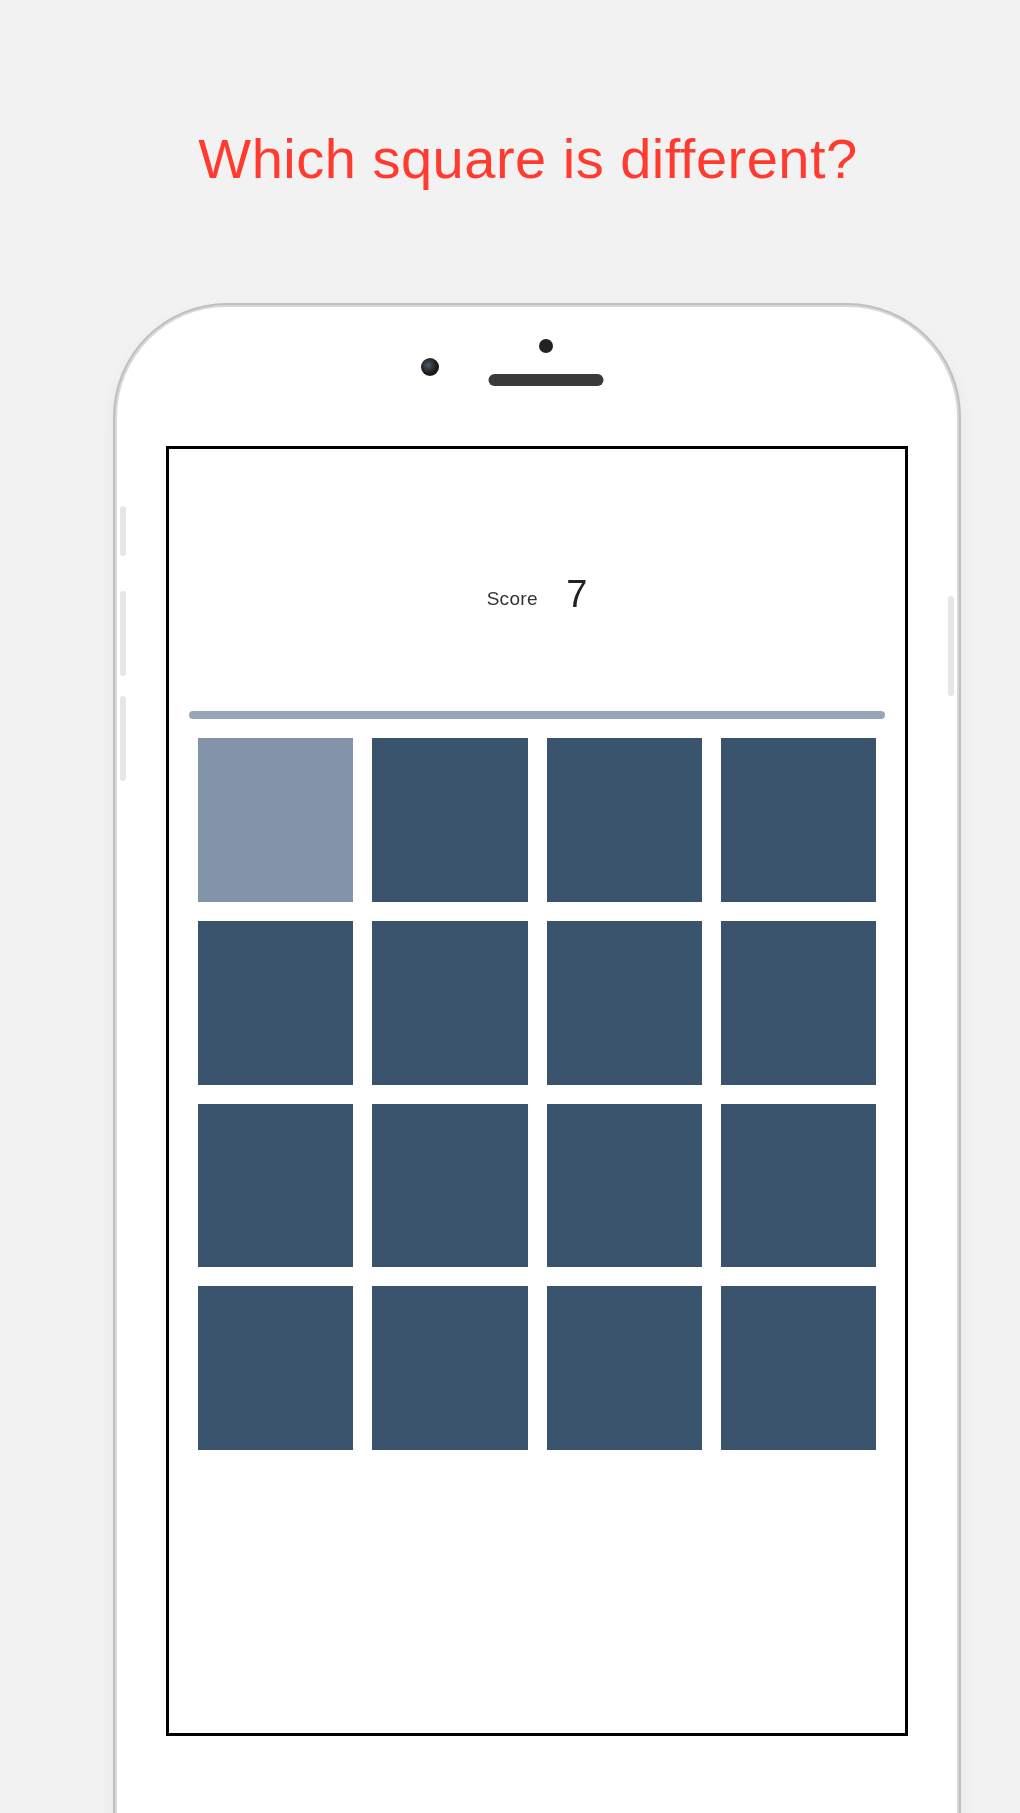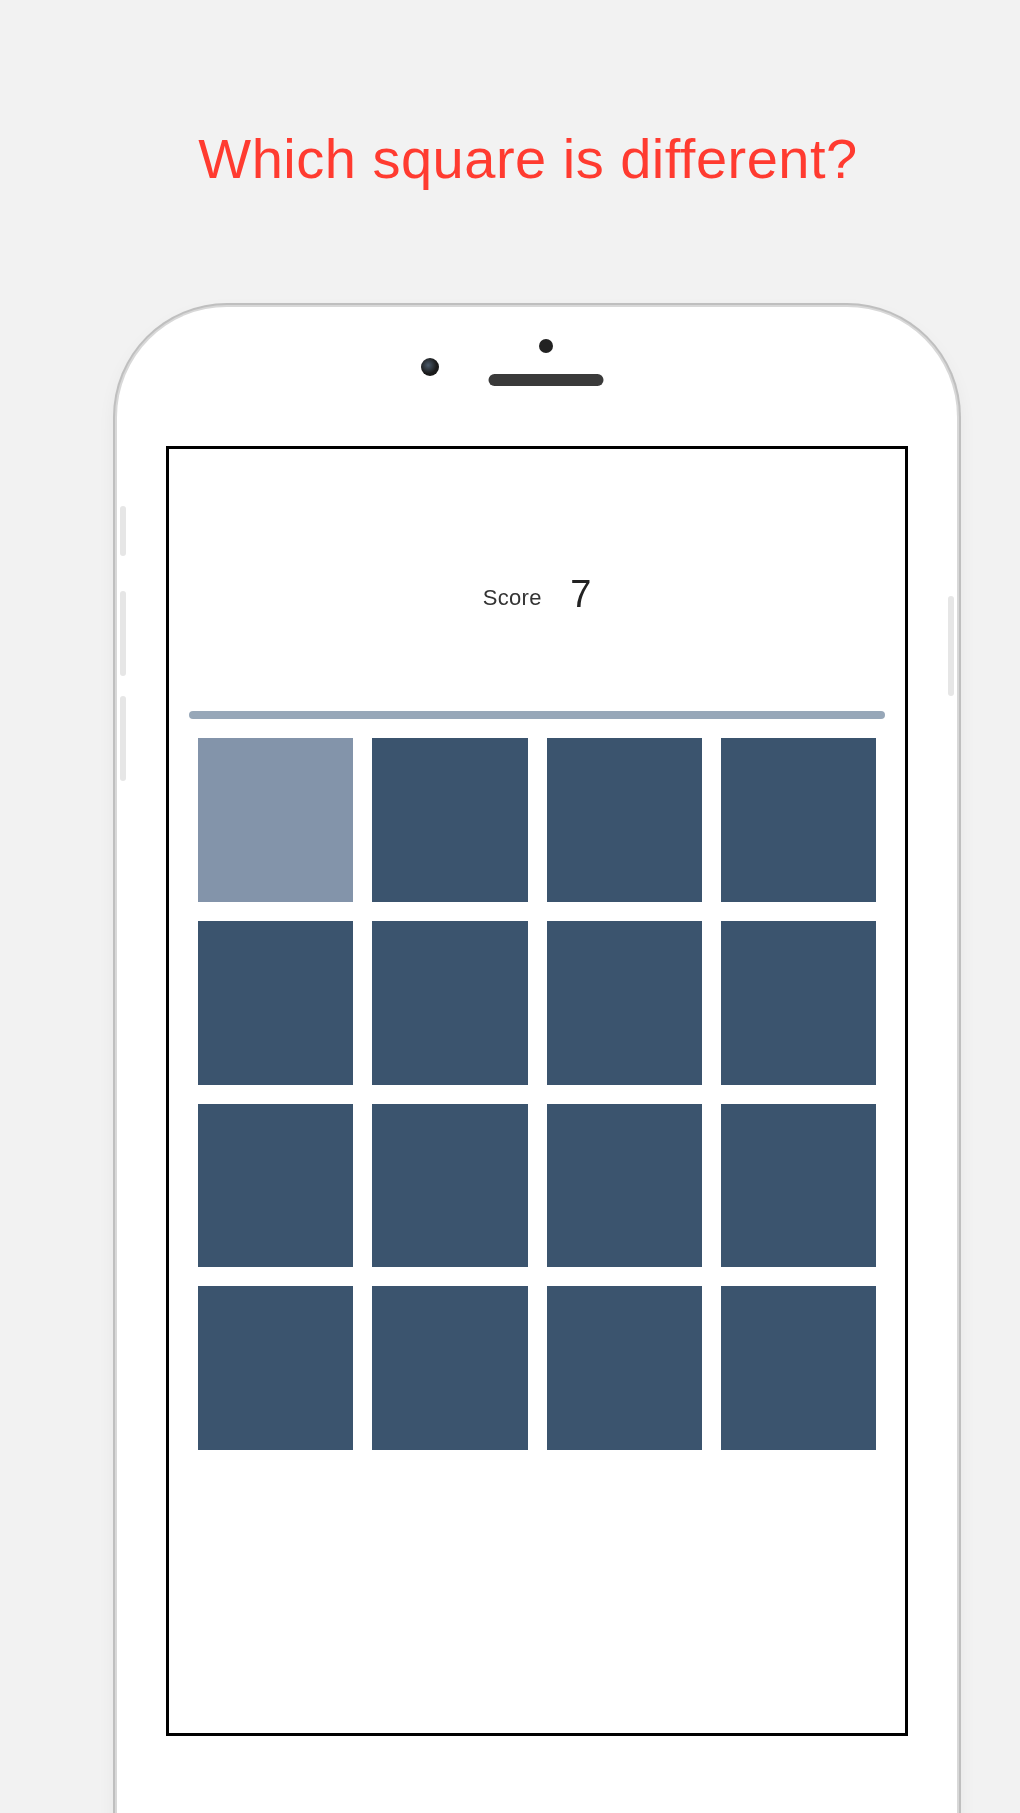--- a/index.html
+++ b/index.html
@@ -90,21 +90,21 @@
       background: #ffffff;
       border: 3px solid #000;
     }
     
     .score-area {
       padding-top: 115px;
       text-align: center;
     }
     
     .score-label {
-      font-size: 22px;
+      font-size: 19px;
       font-weight: 300;
       color: #333;
       letter-spacing: 0.3px;
     }
     
     .score-value {
       font-size: 38px;
       font-weight: 300;
       color: #222;
       padding-left: 6px;

